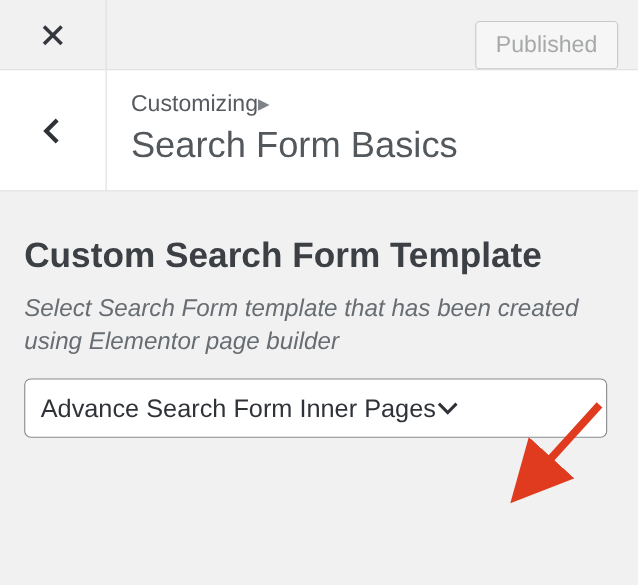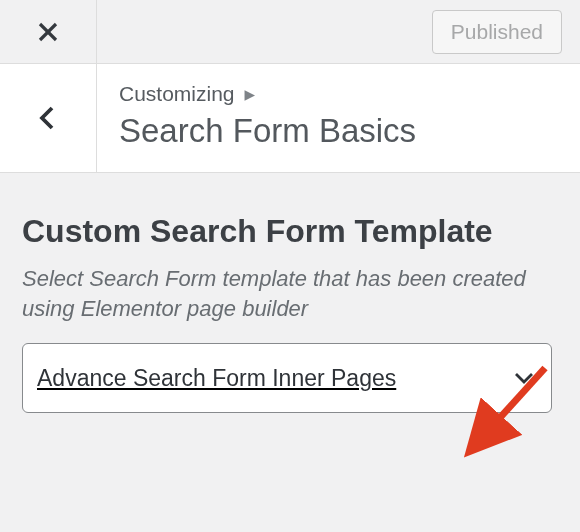--- a/index.html
+++ b/index.html
@@ -23,21 +23,21 @@
       height: 100%;
       display: flex;
       align-items: center;
       justify-content: center;
       border-right: 1px solid #ddd;
       cursor: pointer;
     }
     .top-right {
       flex: 1;
       display: flex;
-      align-items: center;
+      align-items: flex-end;
       justify-content: flex-end;
       padding-right: 18px;
       height: 100%;
     }
     .published-btn {
       border: 1px solid #c9c9c9;
       background: #f6f6f6;
       color: #a7a8a9;
       font-size: 21px;
       padding: 9px 18px;
@@ -59,21 +59,20 @@
     }
     .header-text {
       flex: 1;
       padding: 18px 22px 22px 22px;
     }
     .breadcrumb {
       font-size: 21px;
       color: #565b60;
       display: flex;
       align-items: flex-end;
-      gap: 10px;
       margin-bottom: 6px;
     }
     .breadcrumb .sep {
       color: #7e8388;
     }
     .page-title {
       font-size: 33px;
       color: #53585d;
       font-weight: 400;
     }
@@ -91,27 +90,25 @@
       font-style: italic;
       color: #686d72;
       line-height: 1.35;
       margin-bottom: 20px;
     }
     .select-box {
       width: 530px;
       border: 1.5px solid #878a8d;
       border-radius: 6px;
       background: #fff;
-      height: 70px;
+      height: 54px;
       display: flex;
       align-items: center;
-      justify-content: space-between;
       padding: 0 16px 0 14px;
       cursor: pointer;
-      text-decoration: underline;
     }
     .select-value {
       font-size: 23px;
       color: #2f3338;
     }
     .arrow-annotation {
       position: absolute;
       left: 450px;
       top: 360px;
       pointer-events: none;

